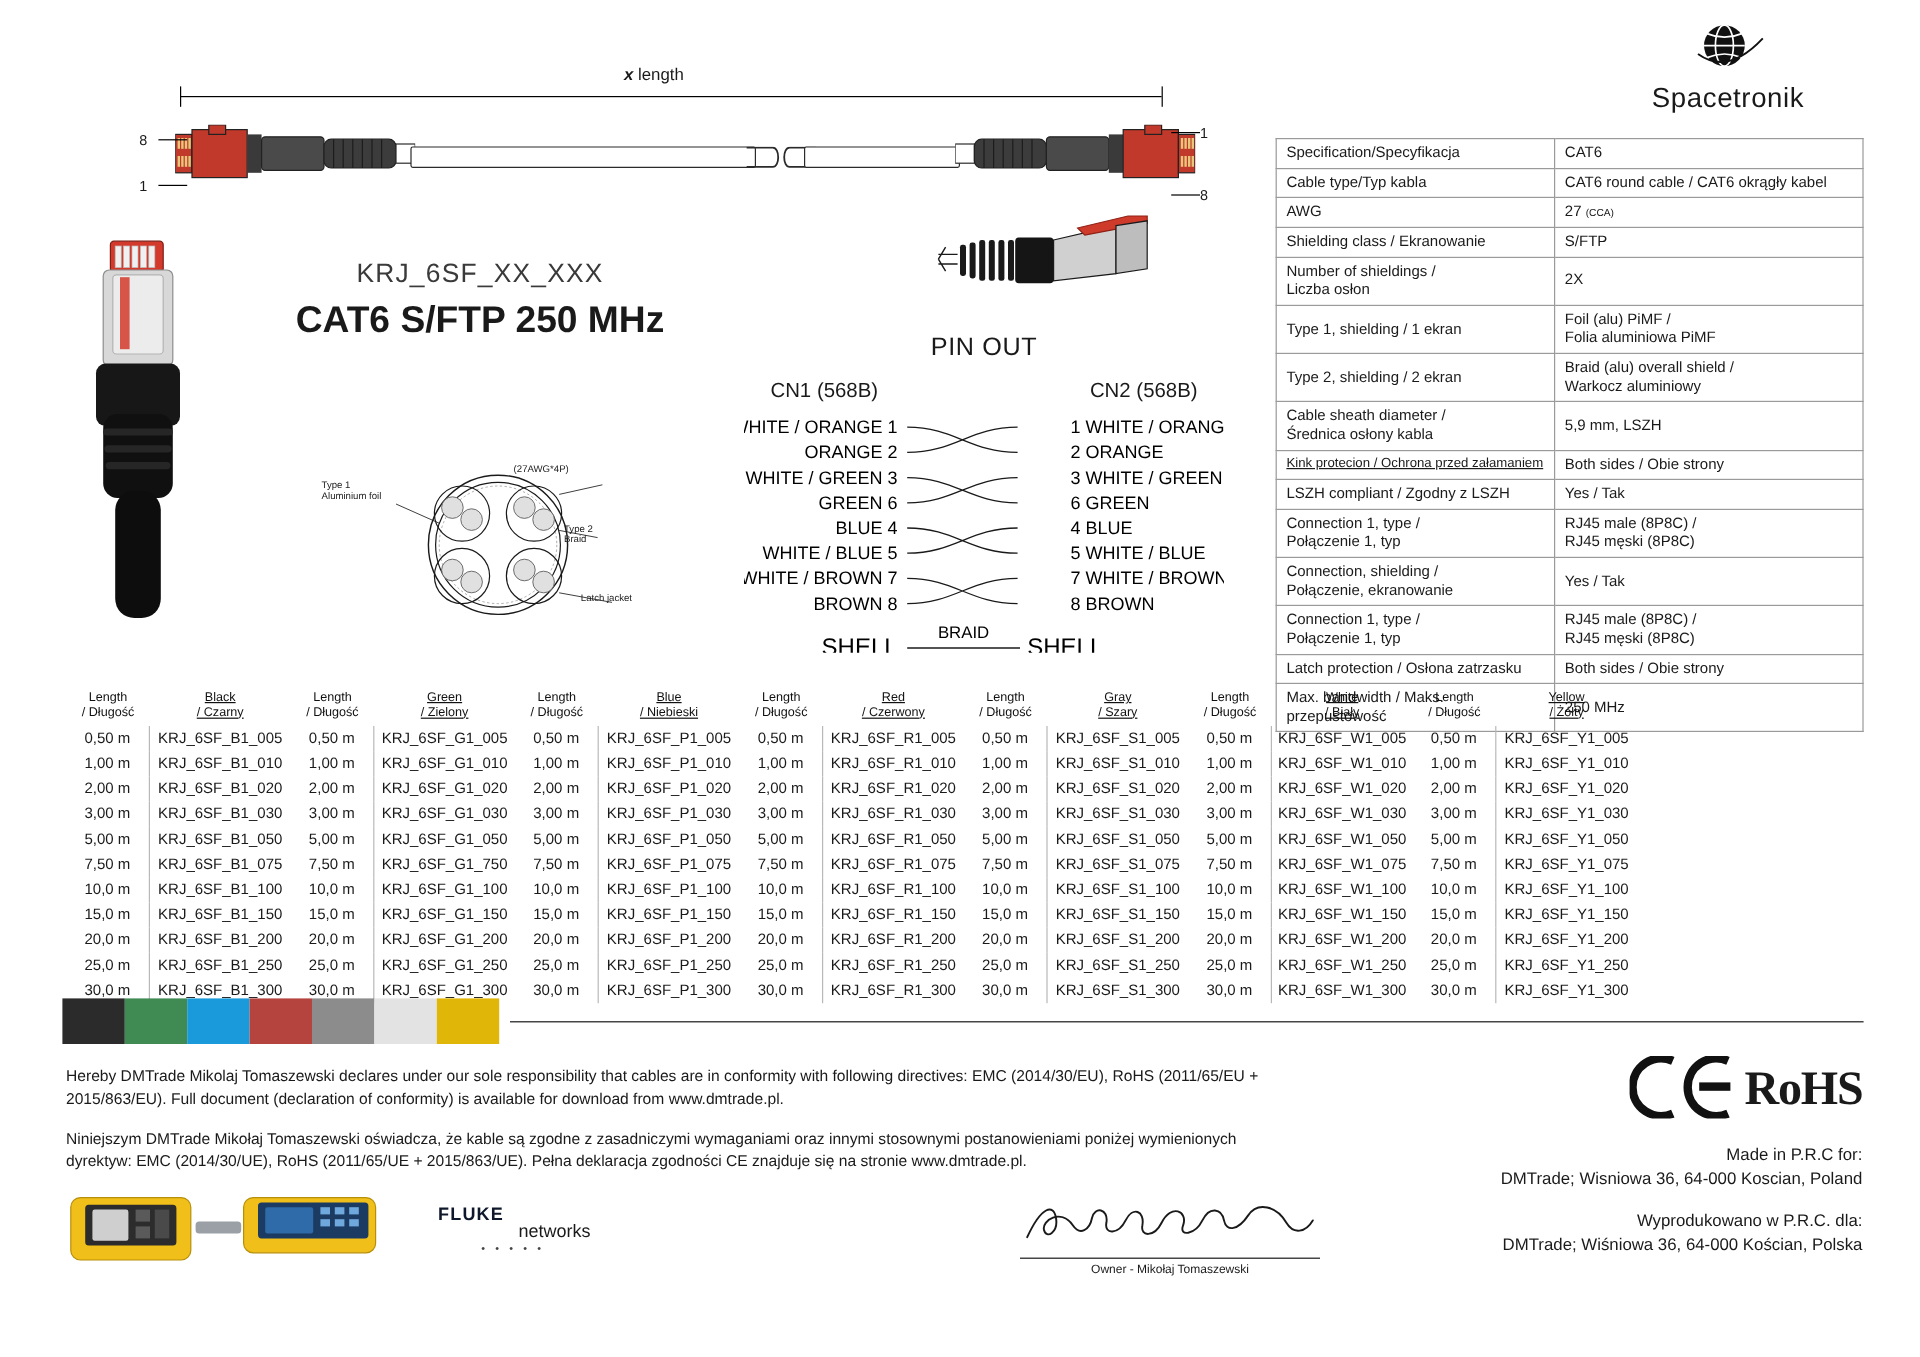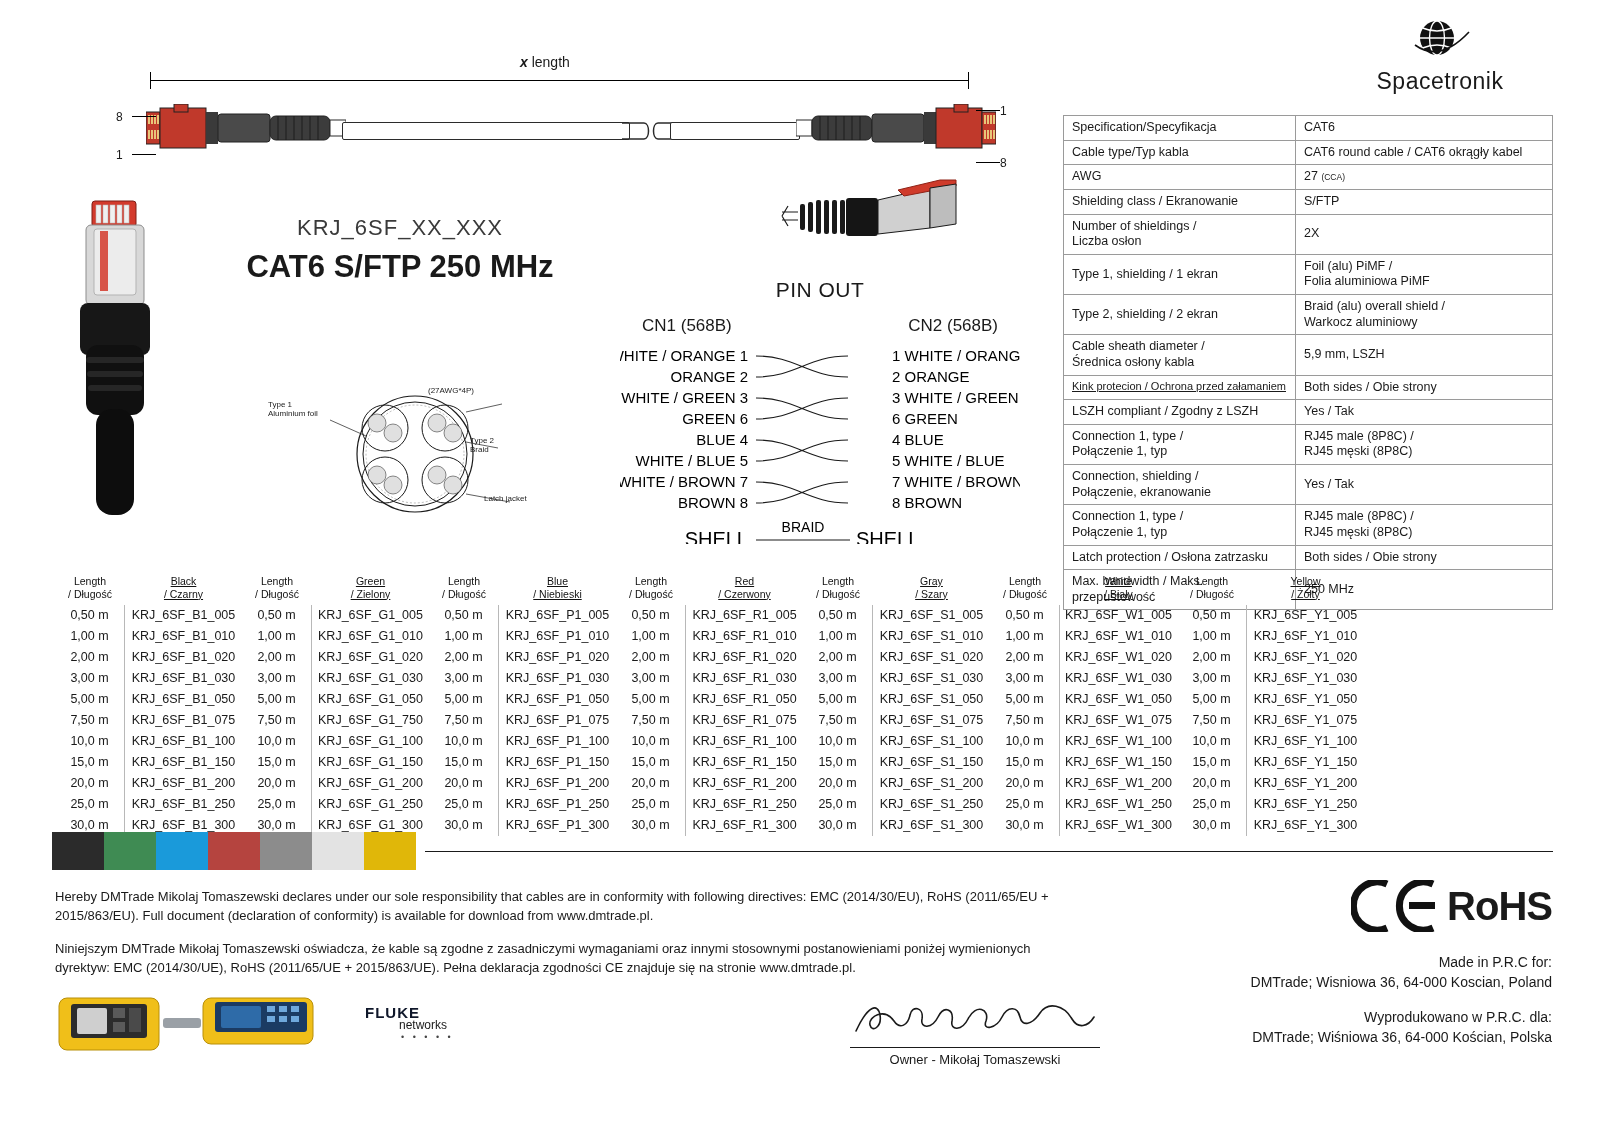--- a/index.html
+++ b/index.html
@@ -82,36 +82,36 @@
 
   
   .swatches { position:absolute; left:52px; top:832px; display:flex; }
   .sw { width:52px; height:38px; }
   .divider { position:absolute; left:425px; top:851px; width:1128px; height:1px; background:#1a1a1a; }
 
   
   .decl { position:absolute; left:55px; top:888px; width:1020px; font-size:13px; line-height:1.45; }
   .decl p { margin:0 0 14px 0; }
 
-  .ce { position:absolute; right:48px; top:880px; display:flex; align-items:center; gap:10px; }
+  .ce { position:absolute; right:48px; top:880px; display:flex; align-items:center; gap:10px;font-family:Liberation Serif, serif; }
   .rohs { font-size:40px; font-weight:bold; letter-spacing:-1px; }
 
   .made { position:absolute; right:48px; top:952px; text-align:right; font-size:14px; line-height:1.45; }
   .made .blk { margin-bottom:14px; }
 
   
   .testers { position:absolute; left:55px; top:990px; width:300px; height:70px; }
   .fluke { position:absolute; left:365px; top:1004px; width:160px; }
   .fluke .f1 { font-size:15px; font-weight:bold; color:#0f172a; letter-spacing:1px; }
-  .fluke .f2 { font-size:12px; margin-left:34px; margin-top:-3px; }
+  .fluke .f2 { font-size:15px; margin-left:34px; margin-top:-3px;text-align:center; }
   .fluke .dots { font-size:9px; letter-spacing:3px; margin-left:36px; color:#444; }
 
   .signature { position:absolute; left:845px; top:995px; width:260px; text-align:center; }
   .sig-line { width:250px; height:1px; background:#1a1a1a; margin:0 auto; }
-  .sig-cap { font-size:13px; margin-top:4px; }
+  .sig-cap { font-size:10px; margin-top:4px; }
 </style>
 </head>
 <body>
 
 <div class="sheet">
 
   <div class="cable-diagram">
     <div class="dim-label">
       <i>x</i>
       <span>length</span>

